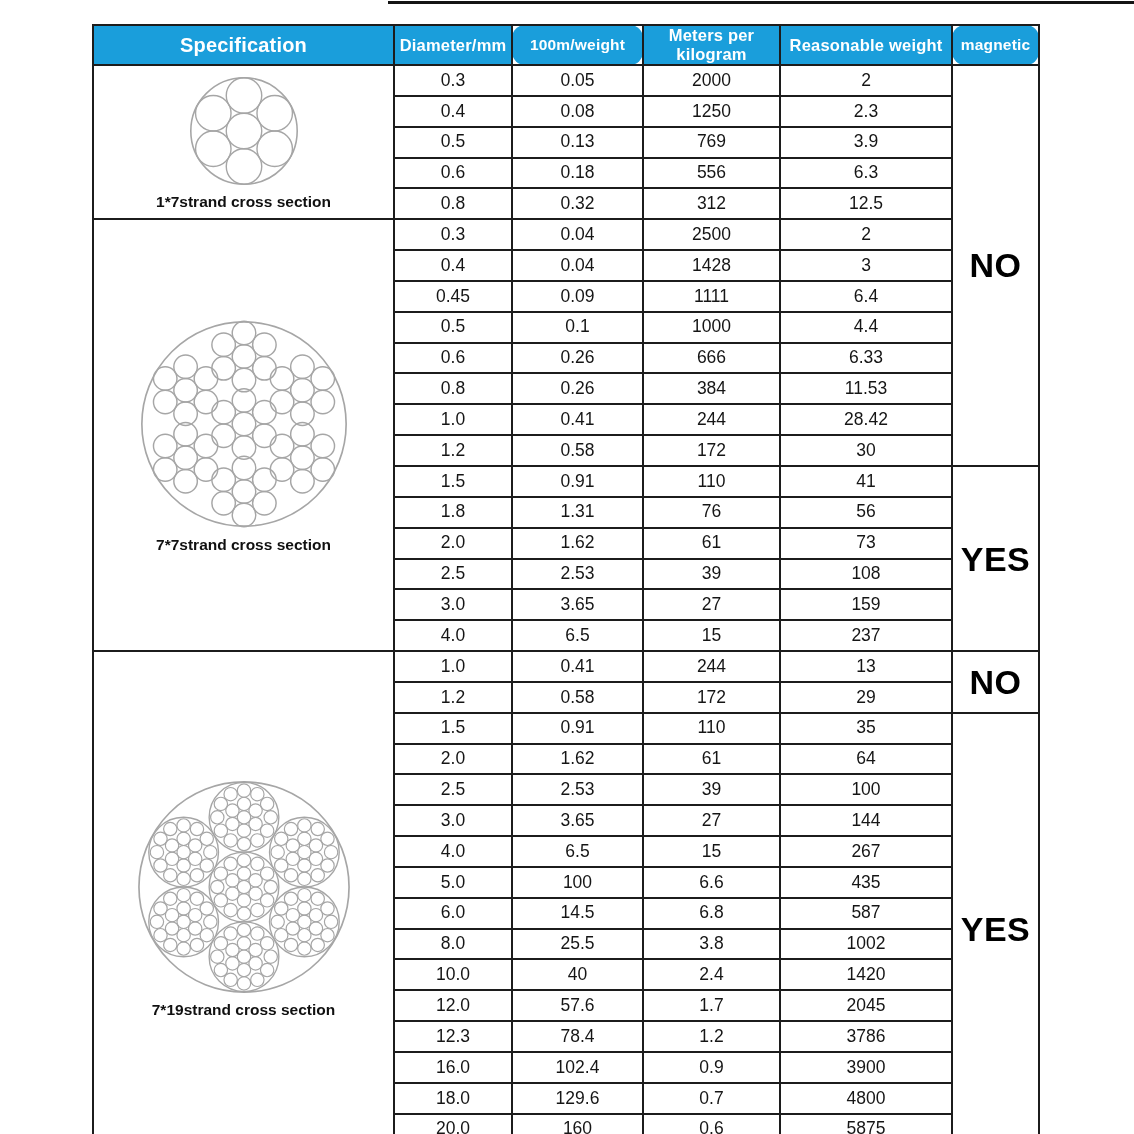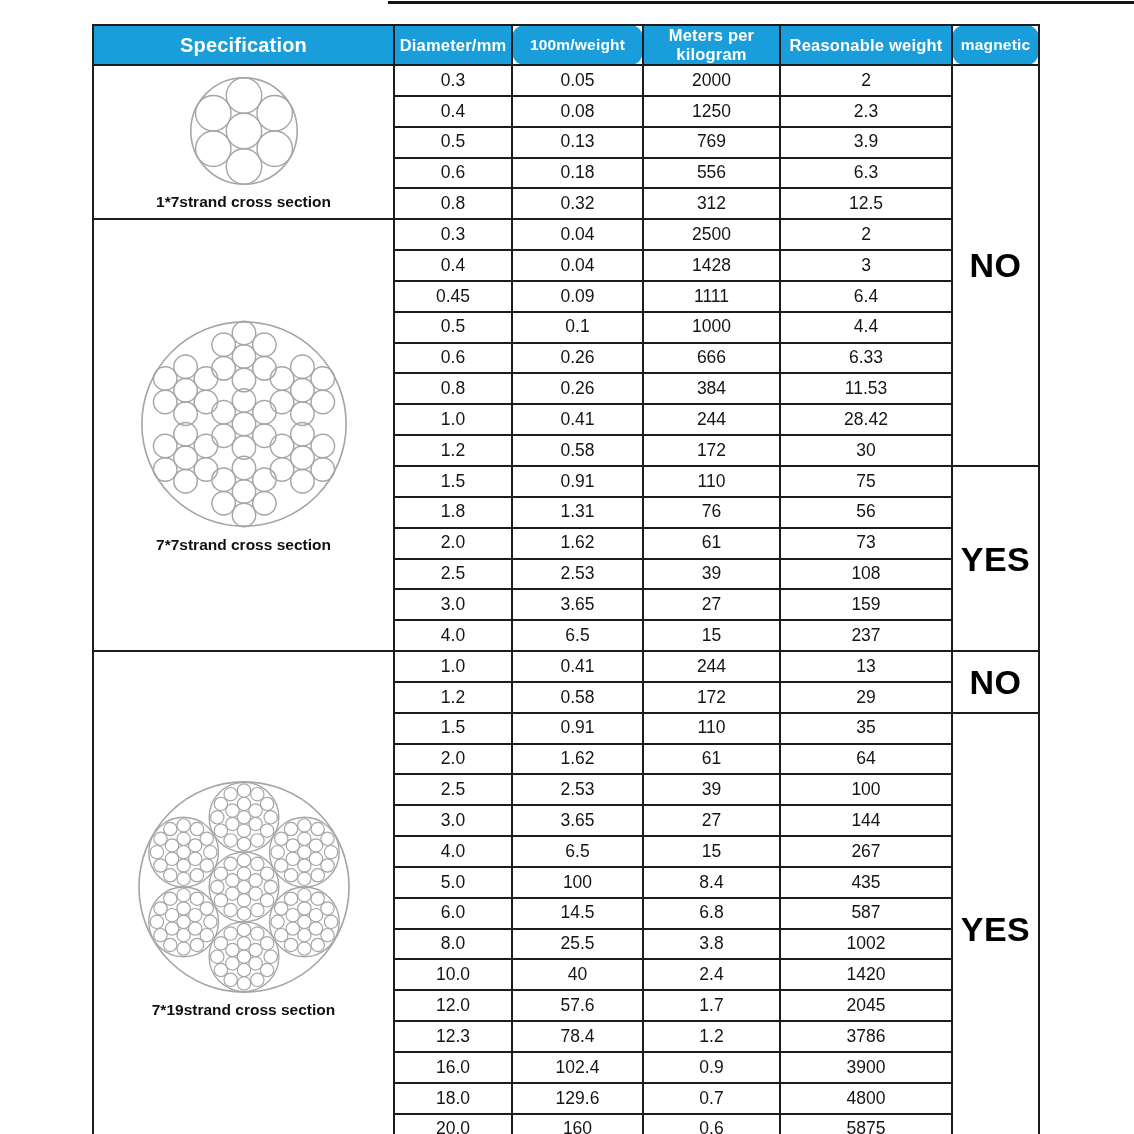--- a/index.html
+++ b/index.html
@@ -220,21 +220,21 @@
         <tr>
           <td>1.2</td>
           <td>0.58</td>
           <td>172</td>
           <td>30</td>
         </tr>
         <tr>
           <td>1.5</td>
           <td>0.91</td>
           <td>110</td>
-          <td>75</td>
+          <td>41</td>
           <td rowspan="6" class="mag-cell">YES</td>
         </tr>
         <tr>
           <td>1.8</td>
           <td>1.31</td>
           <td>76</td>
           <td>56</td>
         </tr>
         <tr>
           <td>2.0</td>
@@ -448,21 +448,21 @@
         </tr>
         <tr>
           <td>4.0</td>
           <td>6.5</td>
           <td>15</td>
           <td>267</td>
         </tr>
         <tr>
           <td>5.0</td>
           <td>100</td>
-          <td>8.4</td>
+          <td>6.6</td>
           <td>435</td>
         </tr>
         <tr>
           <td>6.0</td>
           <td>14.5</td>
           <td>6.8</td>
           <td>587</td>
         </tr>
         <tr>
           <td>8.0</td>

